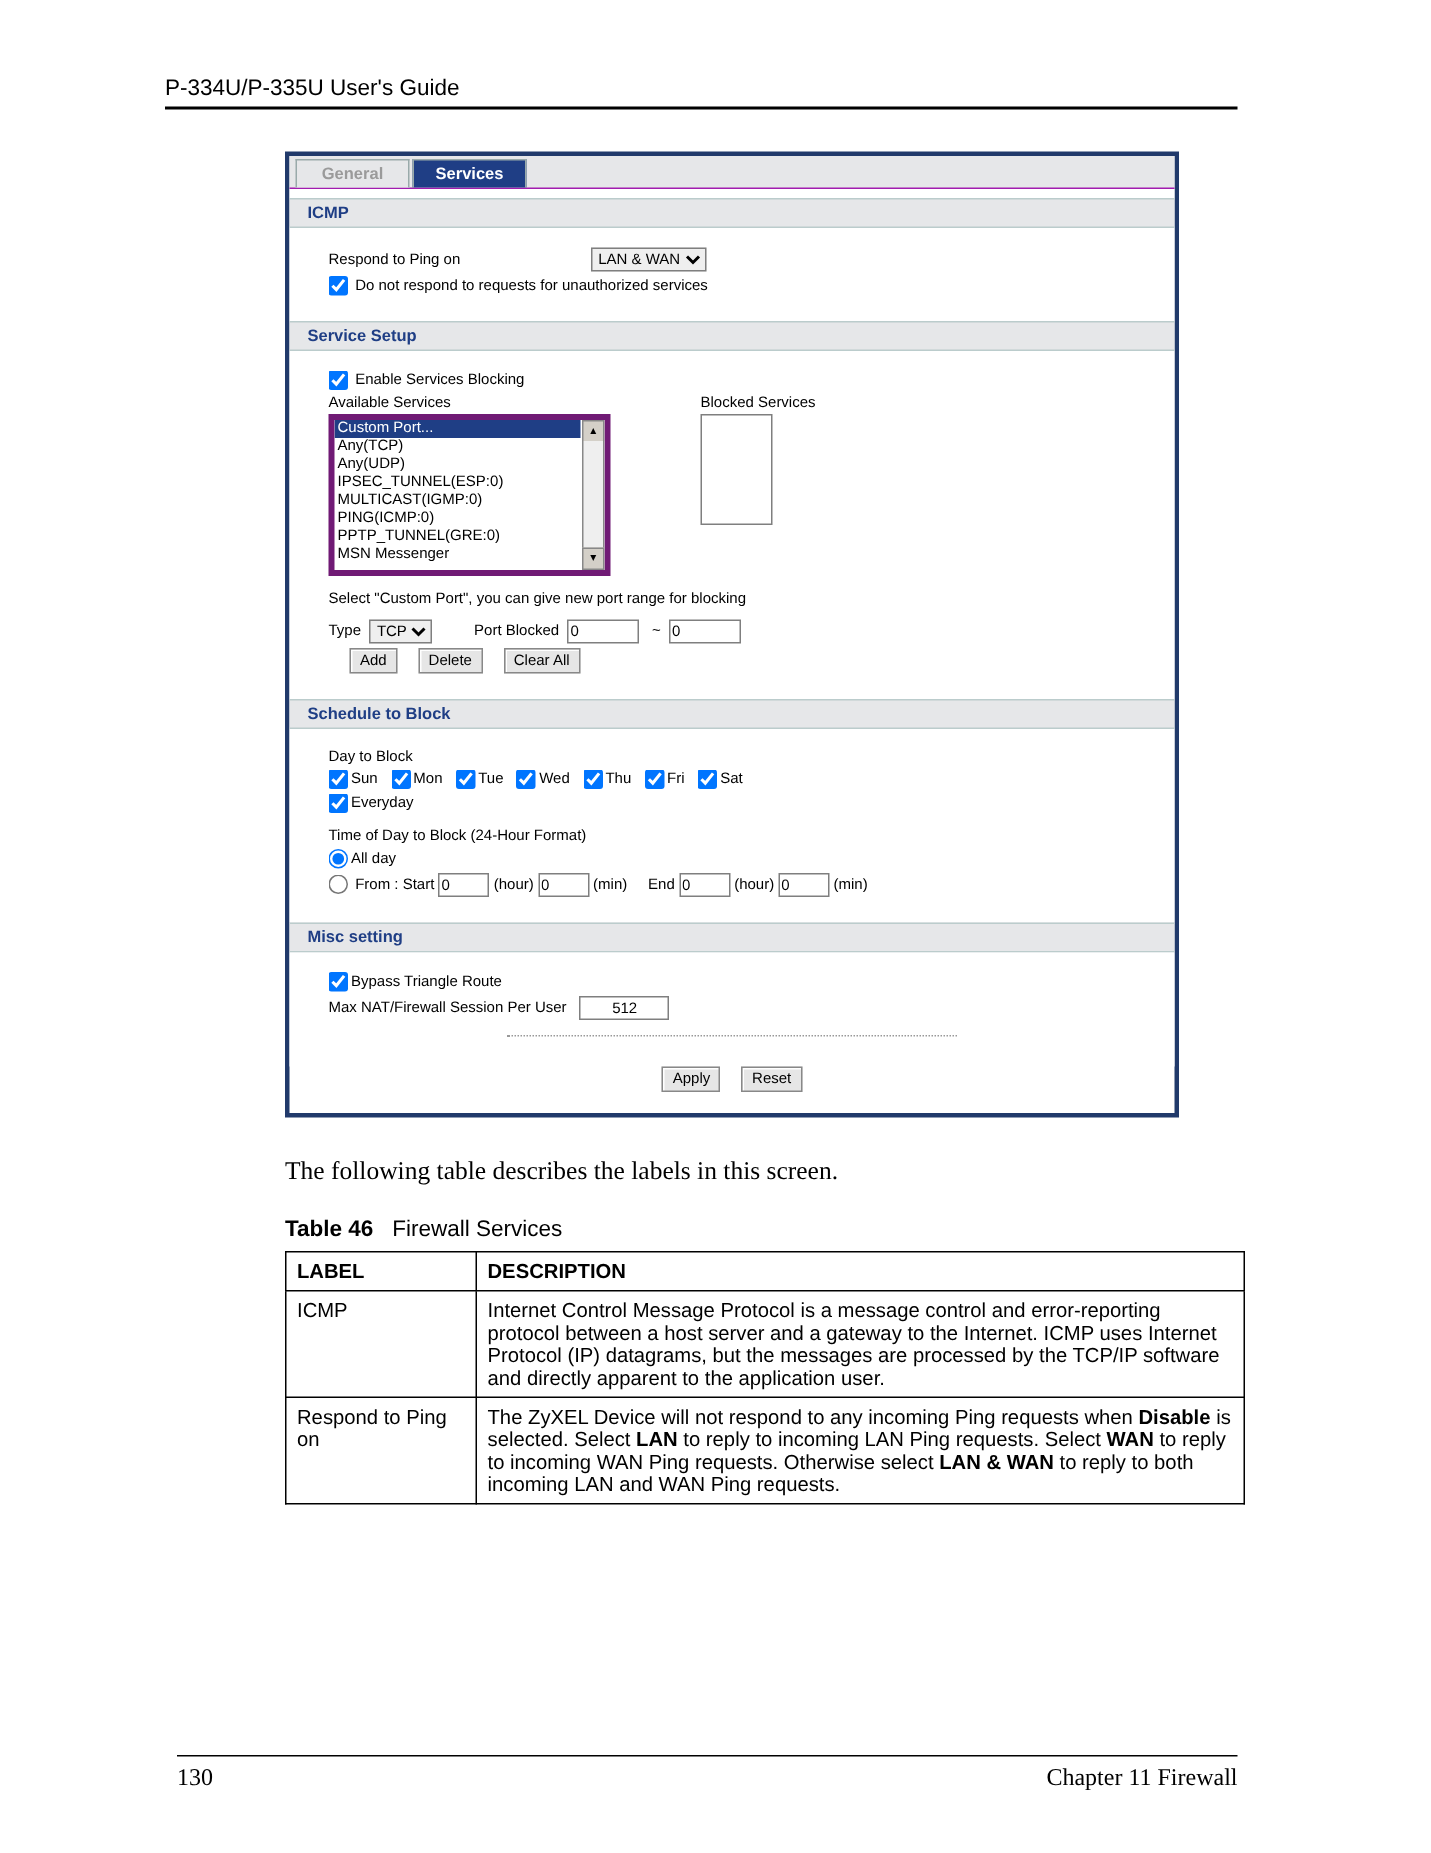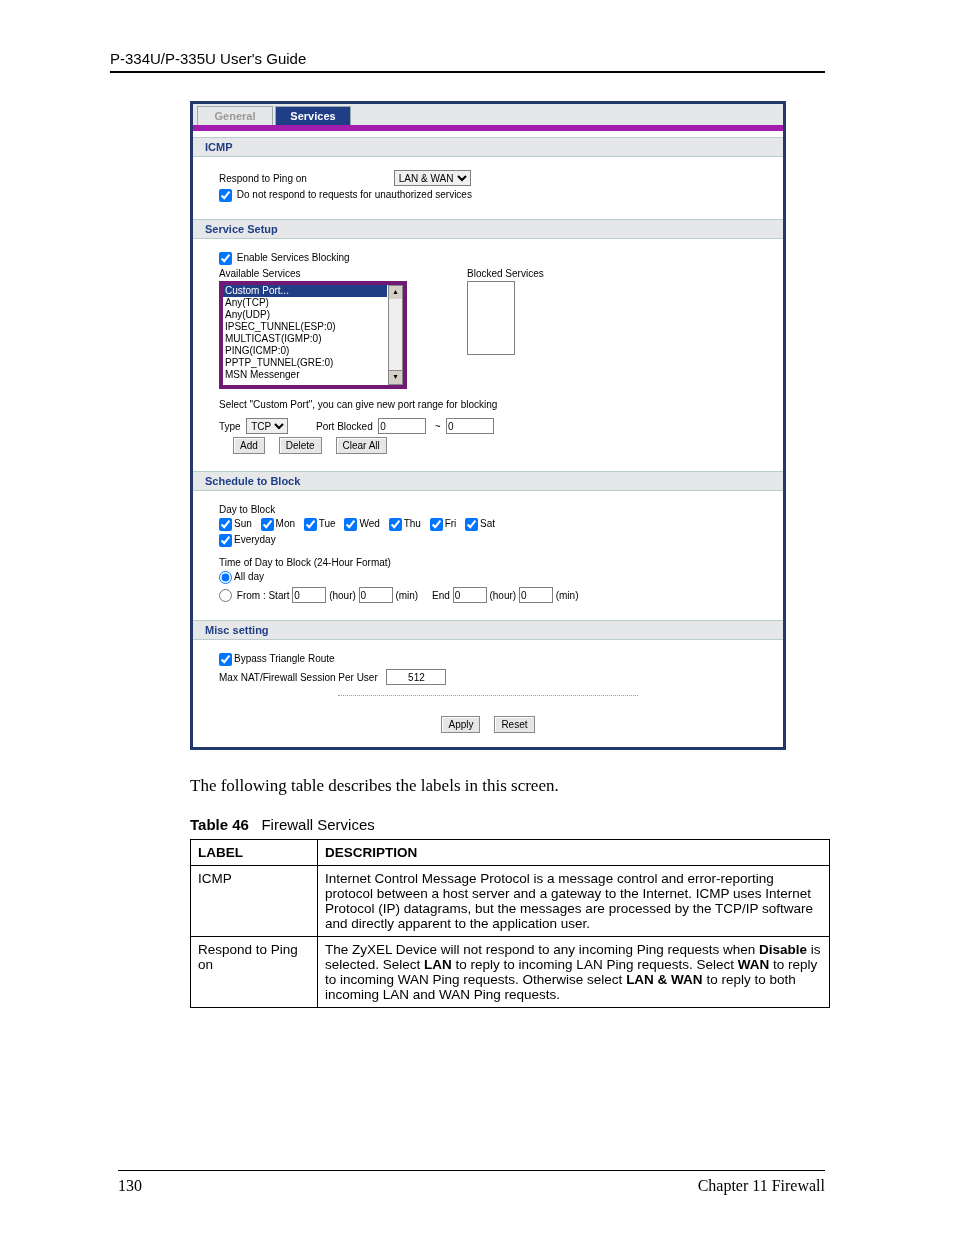--- a/index.html
+++ b/index.html
@@ -38,21 +38,21 @@
     margin-left: 80px;
     width: 590px;
     border: 3px solid #213a6b;
     font-family: Verdana, Arial, sans-serif;
     font-size: 10px;
     color: #000;
     background: #fff;
   }
   .tabbar {
     background: #e6e7e9;
-    border-bottom: 6px solid #a21caf;
+    border-bottom: 1px solid #a21caf;
     padding: 2px 4px 0 4px;
   }
   .tab {
     display: inline-block;
     min-width: 62px;
     text-align: center;
     font-size: 11px;
     padding: 3px 6px;
     margin-right: 2px;
     border: 1px solid #9aa;

